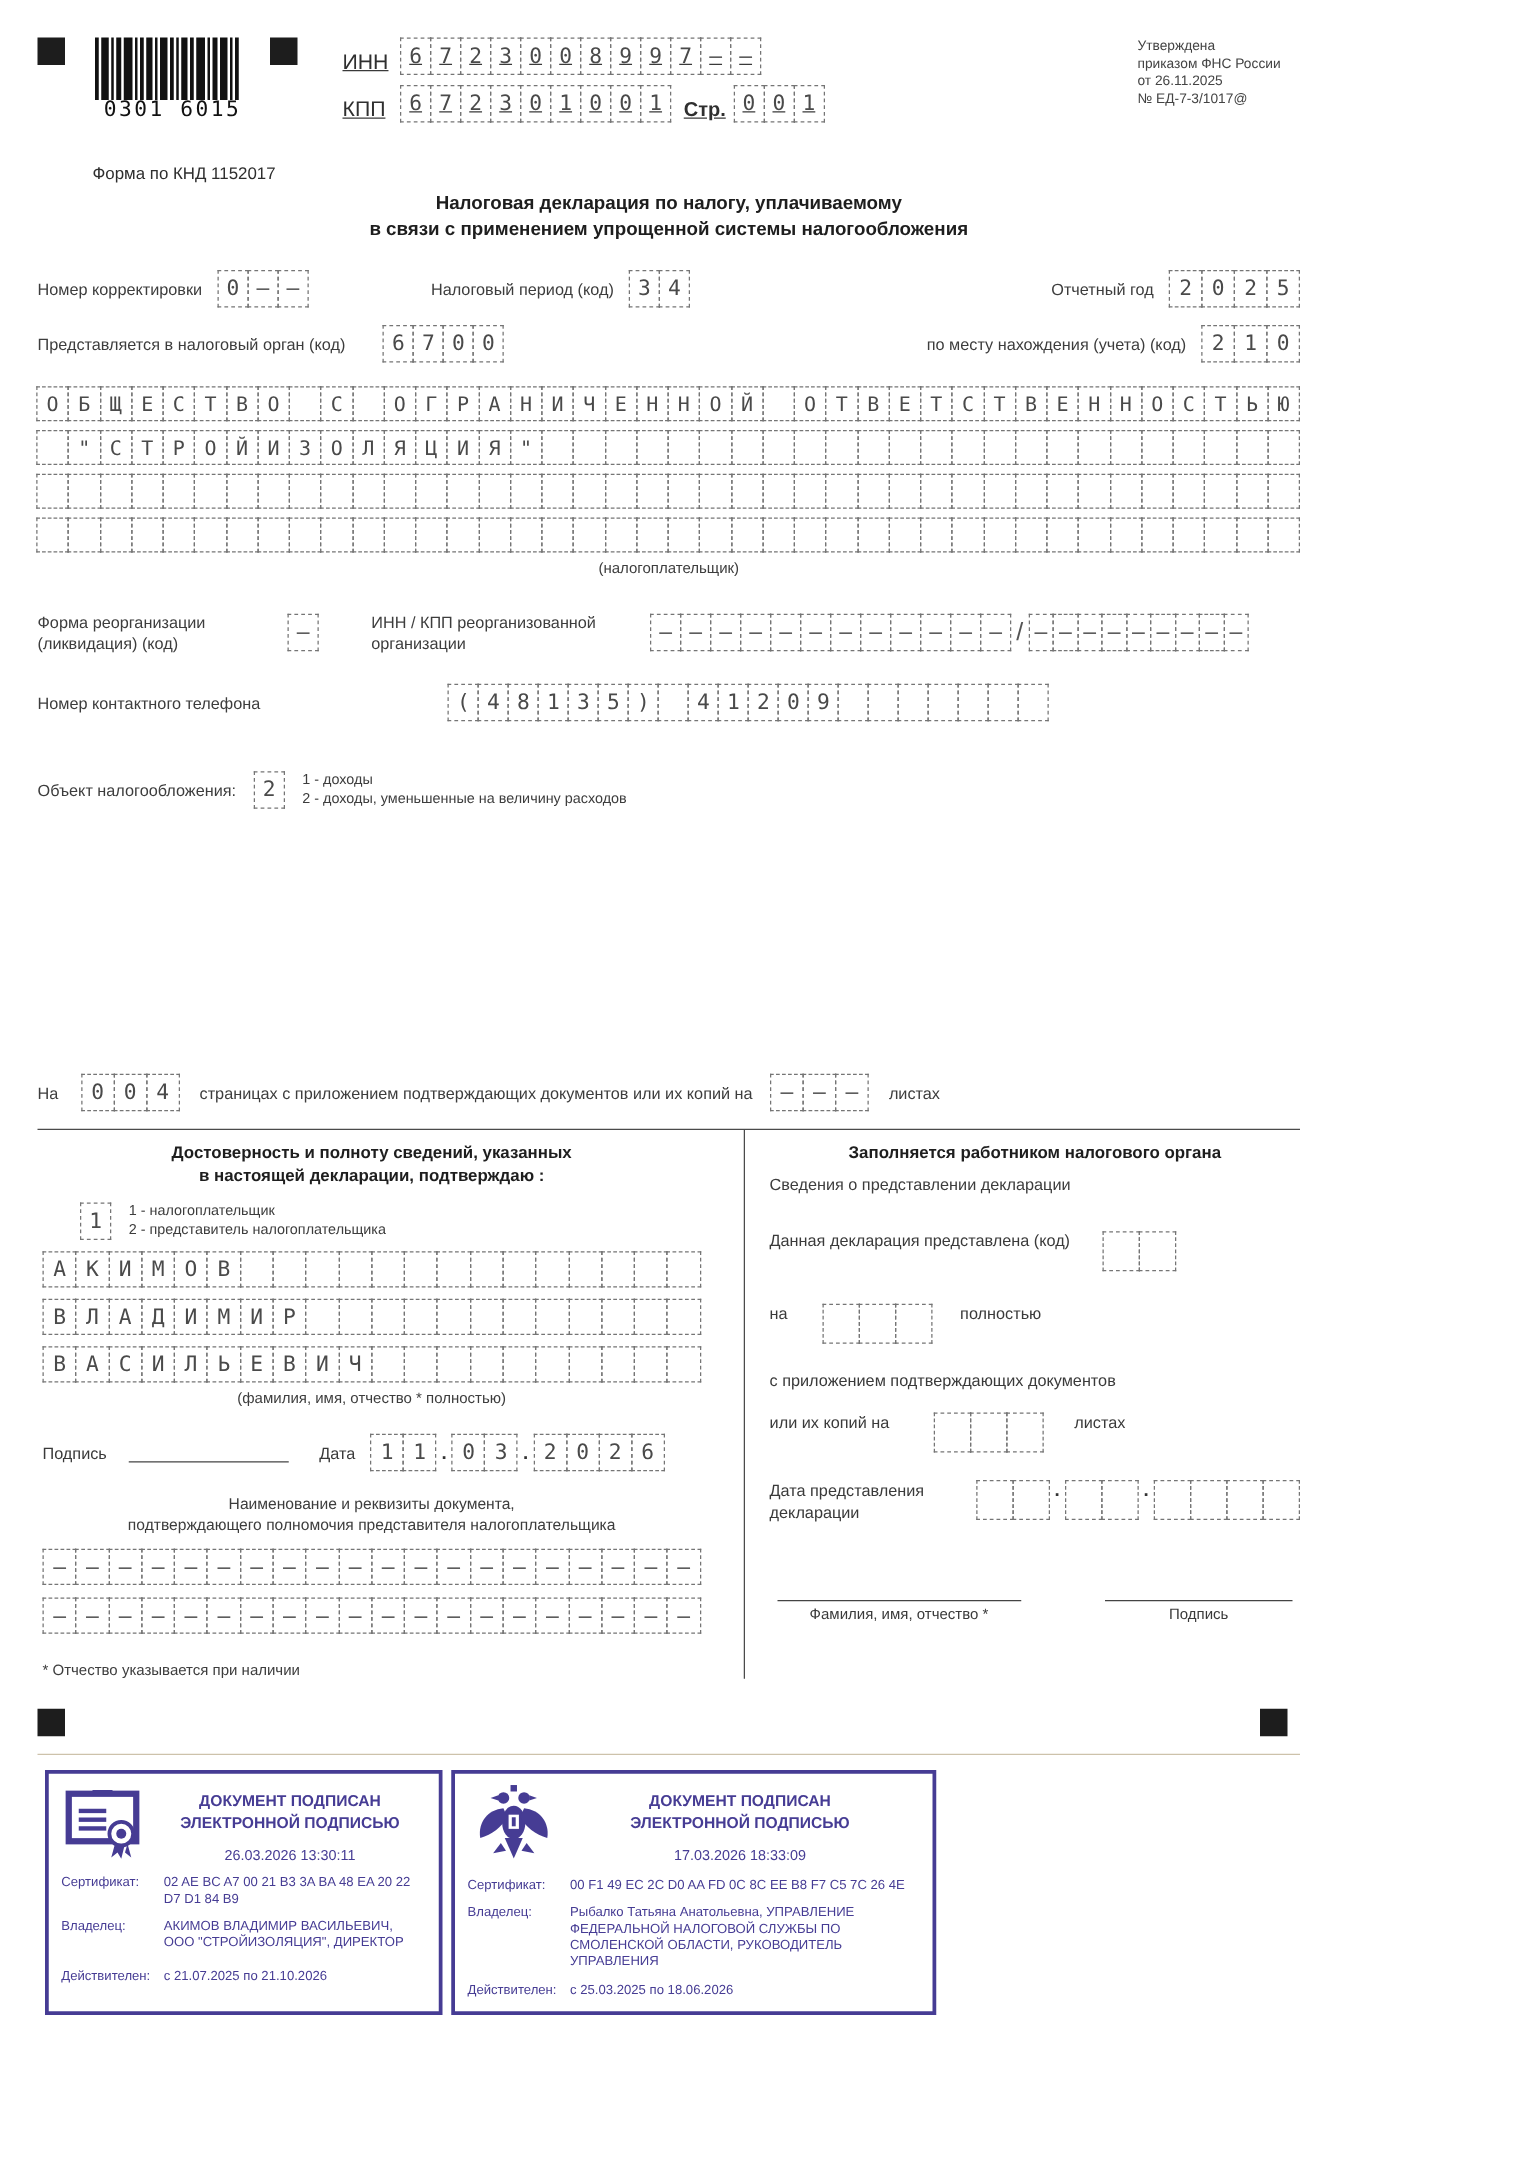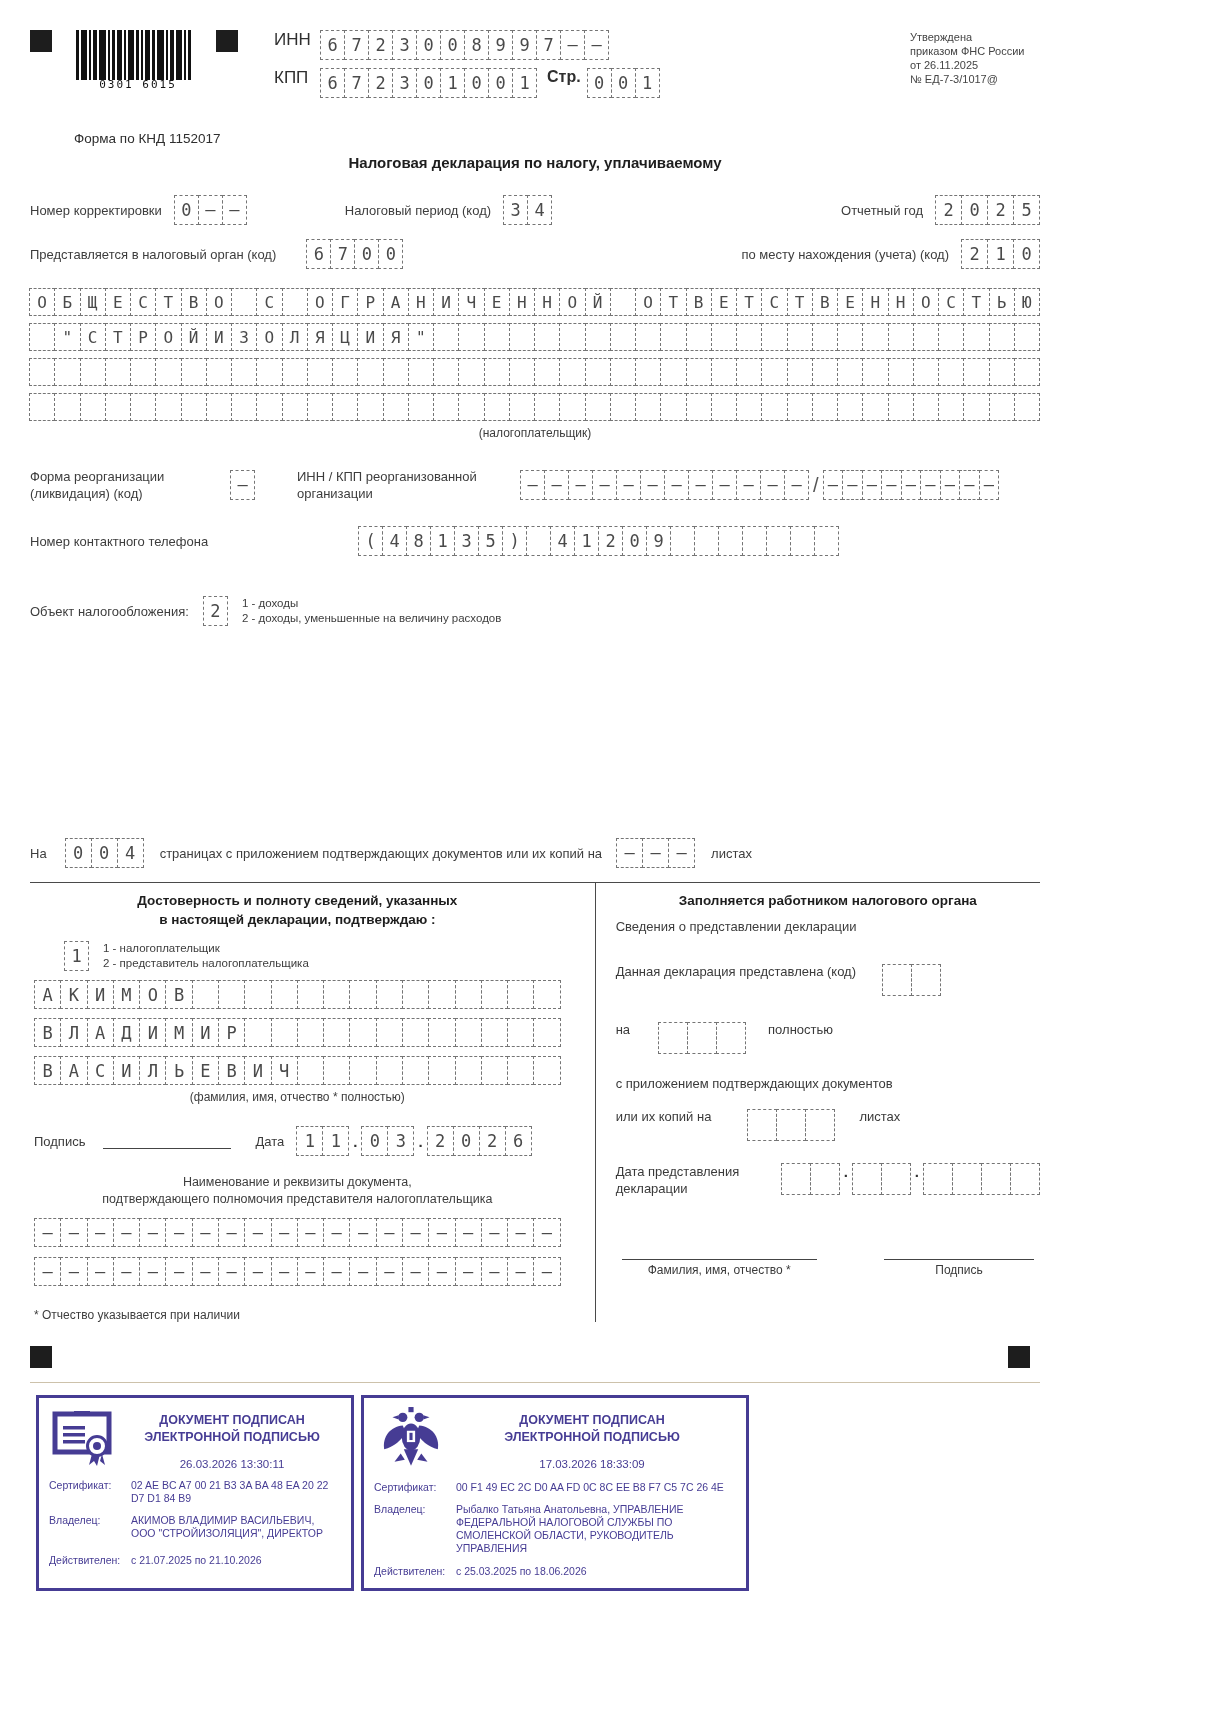--- a/index.html
+++ b/index.html
@@ -21,24 +21,24 @@
   .crow.box .cell{width:30px;height:32px;}
   .crow.name20{width:100%;}
   .crow.name20 .cell{flex:1;height:29px;}
 
   
   .hdr{display:flex;align-items:flex-start;}
   .mark{width:22px;height:22px;background:#1d1d1d;}
   .barcode-wrap{margin-left:24px;width:124px;text-align:center;}
   .bars{display:flex;height:50px;align-items:stretch;}
   .bars span{background:#111;margin-right:2px;}
-  .bc-digits{font-family:"DejaVu Sans Mono",monospace;font-size:11px;color:#111;letter-spacing:2px;margin-top:-2px;}
+  .bc-digits{font-family:"DejaVu Sans Mono",monospace;font-size:17px;color:#111;letter-spacing:2px;margin-top:-2px;}
   .hdr .mark2{margin-left:16px;}
   .idgrid{margin-left:36px;}
-  .idrow{display:flex;align-items:flex-start;margin-bottom:8px;}
+  .idrow{display:flex;align-items:flex-end;margin-bottom:8px;text-decoration:underline;}
   .idlabel{font-size:17px;color:#2f2f2f;width:46px;}
   .strlabel{font-size:16px;font-weight:bold;color:#2f2f2f;margin:0 6px 0 10px;}
   .approval{margin-left:auto;font-size:11px;line-height:14px;color:#444;width:130px;}
 
   .knd{margin:25px 0 0 44px;font-size:13.5px;color:#2e2e2e;}
   .title{margin-top:6px;text-align:center;font-size:15px;font-weight:bold;color:#1e1e1e;line-height:21px;}
 
   .frow{display:flex;align-items:center;font-size:13px;color:#3d3d3d;}
   .rowA{margin-top:22px;}
   .rowB{margin-top:14px;}
@@ -172,20 +172,21 @@
       <div>приказом ФНС России</div>
       <div>от 26.11.2025</div>
       <div>№ ЕД-7-3/1017@</div>
     </div>
   </div>
 
   <div class="knd">Форма по КНД 1152017</div>
 
   <div class="title">
     <div>Налоговая декларация по налогу, уплачиваемому</div>
+    <div>в связи с применением упрощенной системы налогообложения</div>
   </div>
 
   <div class="frow rowA">
     <span>Номер корректировки</span>
     <span class="crow h30 gap12">
           <span class="cell">0</span>
           <span class="cell">–</span>
           <span class="cell">–</span>
         </span>
     <span style="margin-left:98px">Налоговый период (код)</span>

